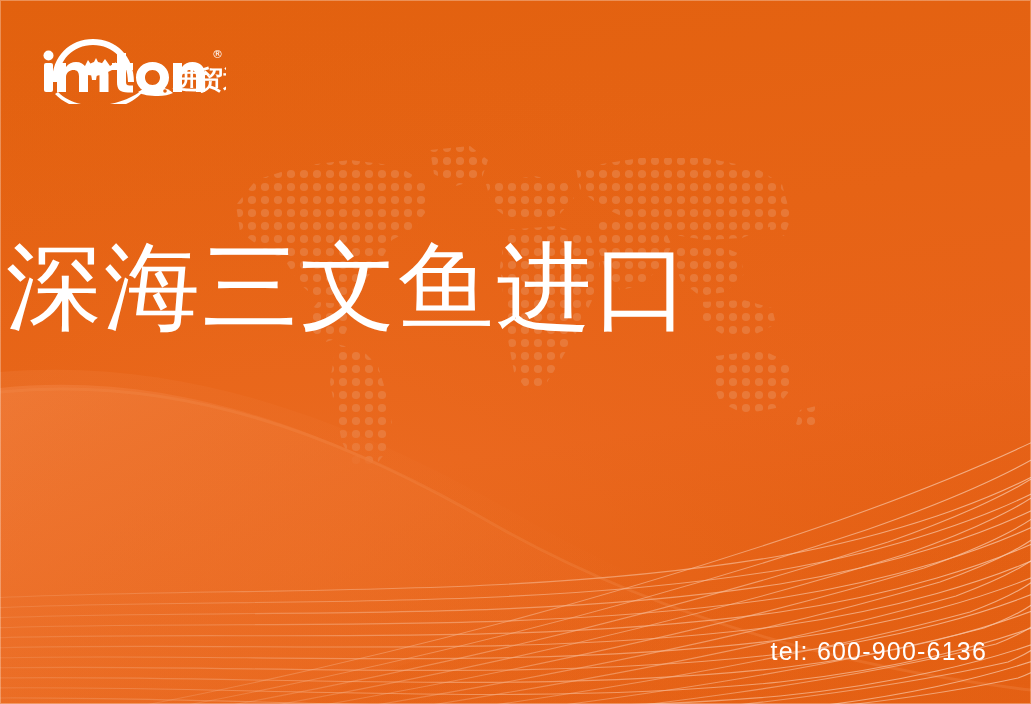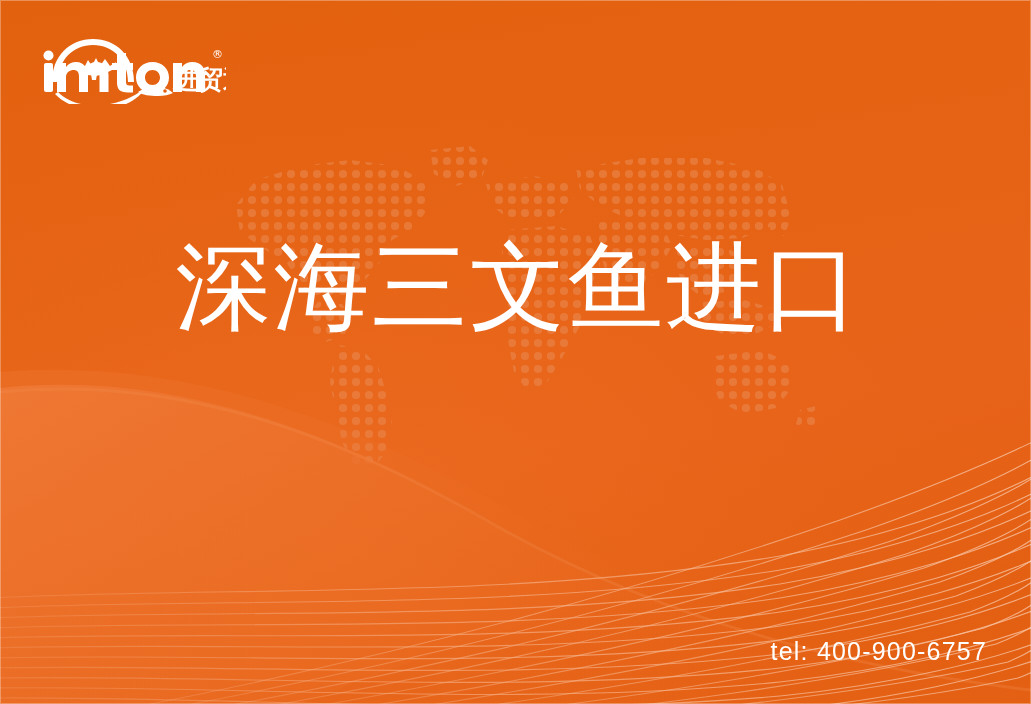--- a/index.html
+++ b/index.html
@@ -57,21 +57,21 @@
     width: 190px;
     height: 78px;
   }
   #logo svg { display: block; width: 100%; height: 100%; }
 
   
   #headline {
     left: 0;
     top: 225px;
     width: 1031px;
-    text-align: center;
+    text-align: left;
     color: #ffffff;
   }
   .headline-line {
     display: block;
     font-family: "Liberation Sans", "DejaVu Sans", sans-serif;
     font-weight: 300;
     font-size: 96px;
     line-height: 124px;
     letter-spacing: 2px;
     color: #ffffff;
@@ -280,15 +280,15 @@
 
       <text x="137" y="62" font-family="'DejaVu Sans','Liberation Sans',sans-serif" font-size="25" font-weight="bold" fill="#FFFFFF">进贸通</text>
       <text x="176" y="32" font-family="'DejaVu Sans','Liberation Sans',sans-serif" font-size="11" fill="#FFFFFF">®</text>
     </svg>
   </div>
 
   <div id="headline" class="content">
     <span class="headline-line line-1">深海三文鱼进口</span>
   </div>
 
-  <div id="phone" class="content">tel: 400-900-6757</div>
+  <div id="phone" class="content">tel: 600-900-6136</div>
 
 </div>
 
 </body></html>

